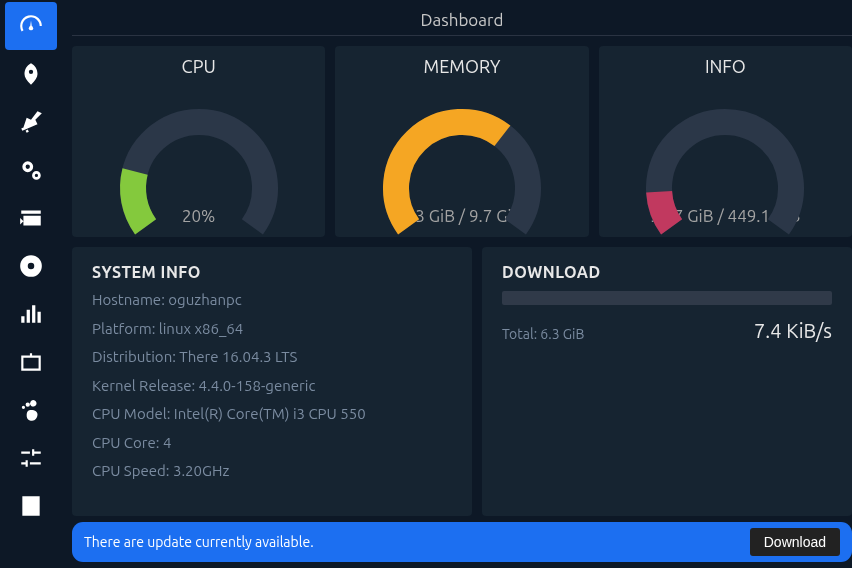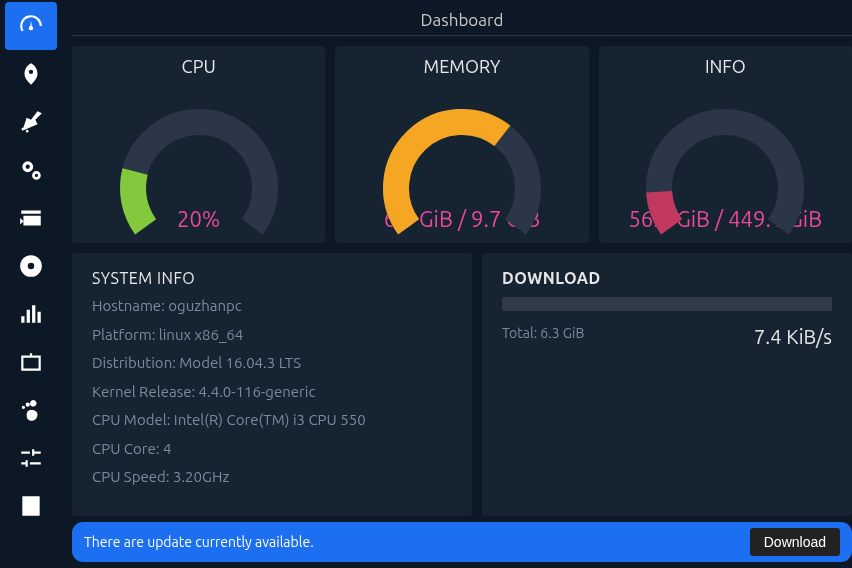--- a/index.html
+++ b/index.html
@@ -8,30 +8,30 @@
 .sidebar-item{width:52px;height:48px;display:flex;align-items:center;justify-content:center;margin-bottom:0;border-radius:4px;cursor:pointer}
 .sidebar-item.active{background:#1c6ff1}
 .sidebar-item svg{width:26px;height:26px;fill:#fff}
 .main{flex:1;padding:10px 0 0 10px;display:flex;flex-direction:column;overflow:hidden}
 .title{text-align:center;font-size:17px;color:#c8c8c8;padding-bottom:6px;border-bottom:1px solid #2a3342}
 .cards{display:flex;gap:10px;margin-top:10px}
 .card{flex:1;background:#162431;border-radius:4px;padding:10px 0 12px;display:flex;flex-direction:column;align-items:center}
 .card-title{font-size:18px;color:#e8e8e8;margin-bottom:4px}
 .gauge{position:relative;width:200px;height:130px;margin-top:-2px}
 .gauge svg{width:200px;height:200px;position:absolute;top:0;left:0}
-.card-val{font-size:22px;color:#ec4899;margin-top:-2px}
+.card-val{font-size:17px;color:#a3a3a3;margin-top:-2px}
 .lower{display:flex;gap:10px;margin-top:10px;flex:1;min-height:0}
 .sysinfo{flex:1;background:#162431;border-radius:4px;padding:16px 20px;font-size:15px;color:#7a8ba0}
-.sysinfo h3{color:#e8e8e8;font-weight:400;font-size:16px;margin-bottom:8px;letter-spacing:.5px}
+.sysinfo h3{color:#e8e8e8;font-weight:700;font-size:16px;margin-bottom:8px;letter-spacing:.5px}
 .sysinfo div{margin-bottom:6px;line-height:1.5}
 .netcol{width:370px;display:flex;flex-direction:column;gap:10px}
 .netbox{flex:1;background:#162431;border-radius:4px;padding:16px 20px}
 .netbox h3{color:#e8e8e8;font-weight:600;font-size:16px;margin-bottom:10px;letter-spacing:.5px}
 .bar{height:14px;background:#303a49;border-radius:2px;margin-bottom:14px}
-.netrow{display:flex;justify-content:space-between;align-items:flex-start}
+.netrow{display:flex;justify-content:space-between;align-items:flex-end}
 .netrow .total{color:#7a8ba0;font-size:14px}
 .netrow .rate{color:#e8e8e8;font-size:20px}
 .update-bar{display:flex;align-items:center;background:#1c6ff1;color:#fff;padding:6px 12px;font-size:14px;margin:6px 0 6px;border-radius:11px}
 .update-bar .msg{flex:1}
 .update-bar button{background:#222;color:#fff;border:none;padding:6px 14px;font-size:14px;border-radius:3px;cursor:pointer}
 </style>
 </head>
 <body>
 
 <div class="sidebar">
@@ -127,22 +127,22 @@
         </div>
       <div class="card-val">56.7 GiB / 449.1 GiB</div>
     </div>
   </div>
 
   <div class="lower">
     <div class="sysinfo">
       <h3>SYSTEM INFO</h3>
       <div>Hostname: oguzhanpc</div>
       <div>Platform: linux x86_64</div>
-      <div>Distribution: Model 16.04.3 LTS</div>
-      <div>Kernel Release: 4.4.0-116-generic</div>
+      <div>Distribution: There 16.04.3 LTS</div>
+      <div>Kernel Release: 4.4.0-158-generic</div>
       <div>CPU Model: Intel(R) Core(TM) i3 CPU 550</div>
       <div>CPU Core: 4</div>
       <div>CPU Speed: 3.20GHz</div>
     </div>
     <div class="netcol">
       <div class="netbox">
         <h3>DOWNLOAD</h3>
         <div class="bar"></div>
         <div class="netrow">
           <span class="total">Total: 6.3 GiB</span>

